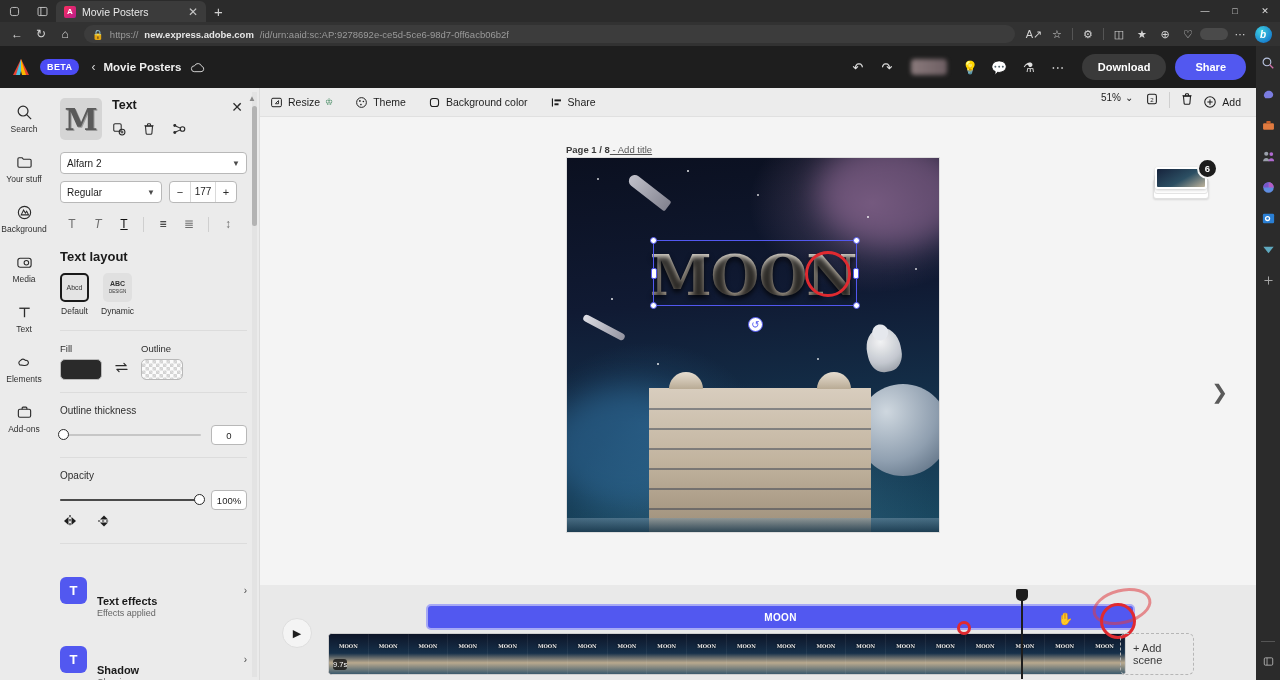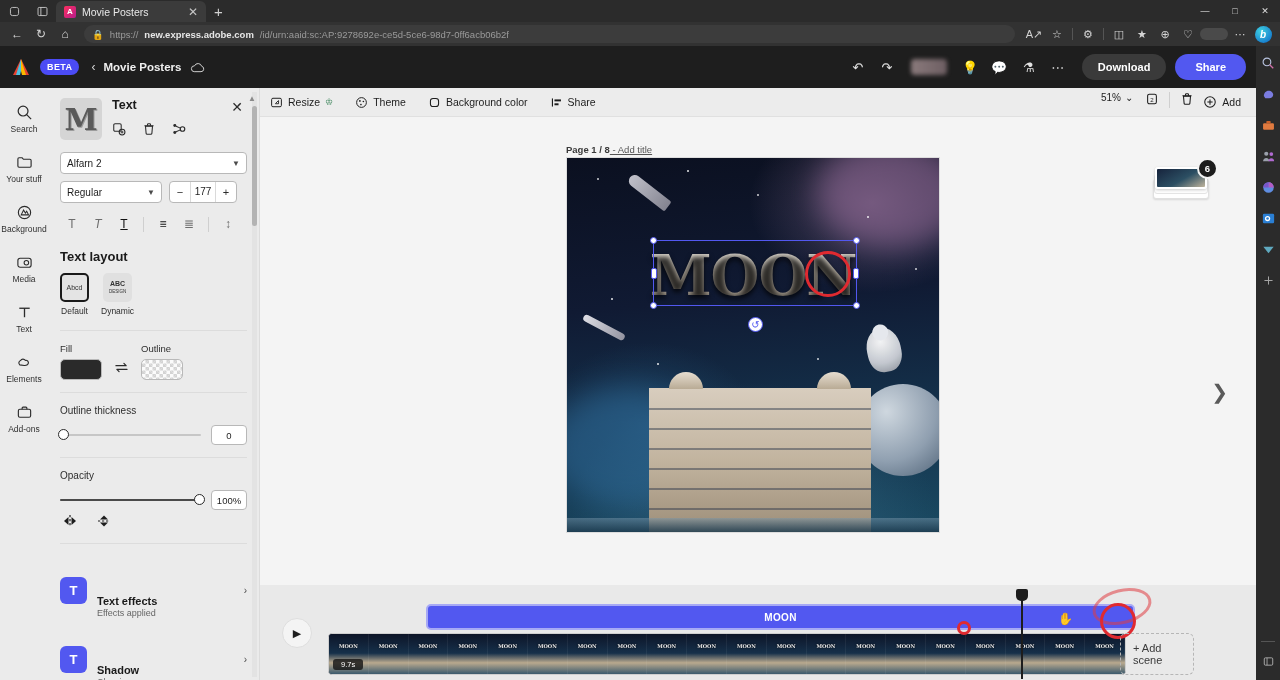--- a/index.html
+++ b/index.html
@@ -376,21 +376,21 @@
     background: linear-gradient(180deg,#0d1528 0%, #16304a 48%, #b9a98e 72%, #3b5a6d 100%);
     border-right: 1px solid rgba(255,255,255,.06);
     display: flex; align-items: flex-start; justify-content: center;
   }
   .frame span {
     font-size: 5px; color: #e9e9ea; font-weight: bold; margin-top: 9px;
     font-family: "DejaVu Serif", serif; text-shadow: 0 0 2px #000;
   }
   .dur-badge {
     position: absolute; left: 4px; bottom: 4px; background: rgba(20,20,20,.8);
-    color: #fff; font-size: 7.5px; padding: 1px 8px; border-radius: 3px; z-index: 3;
+    color: #fff; font-size: 7.5px; padding: 1px 0; border-radius: 3px; z-index: 3;
   }
   .playhead {
     position: absolute; left: 761px; top: 8px; width: 2px; height: 86px; background: #1d1d1d;
   }
   .playhead-cap {
     position: absolute; left: -5px; top: -4px; width: 12px; height: 12px;
     background: #1d1d1d; border-radius: 2px 2px 5px 5px;
   }
   .add-scene {
     position: absolute; left: 860px; top: 48px; width: 74px; height: 42px;

